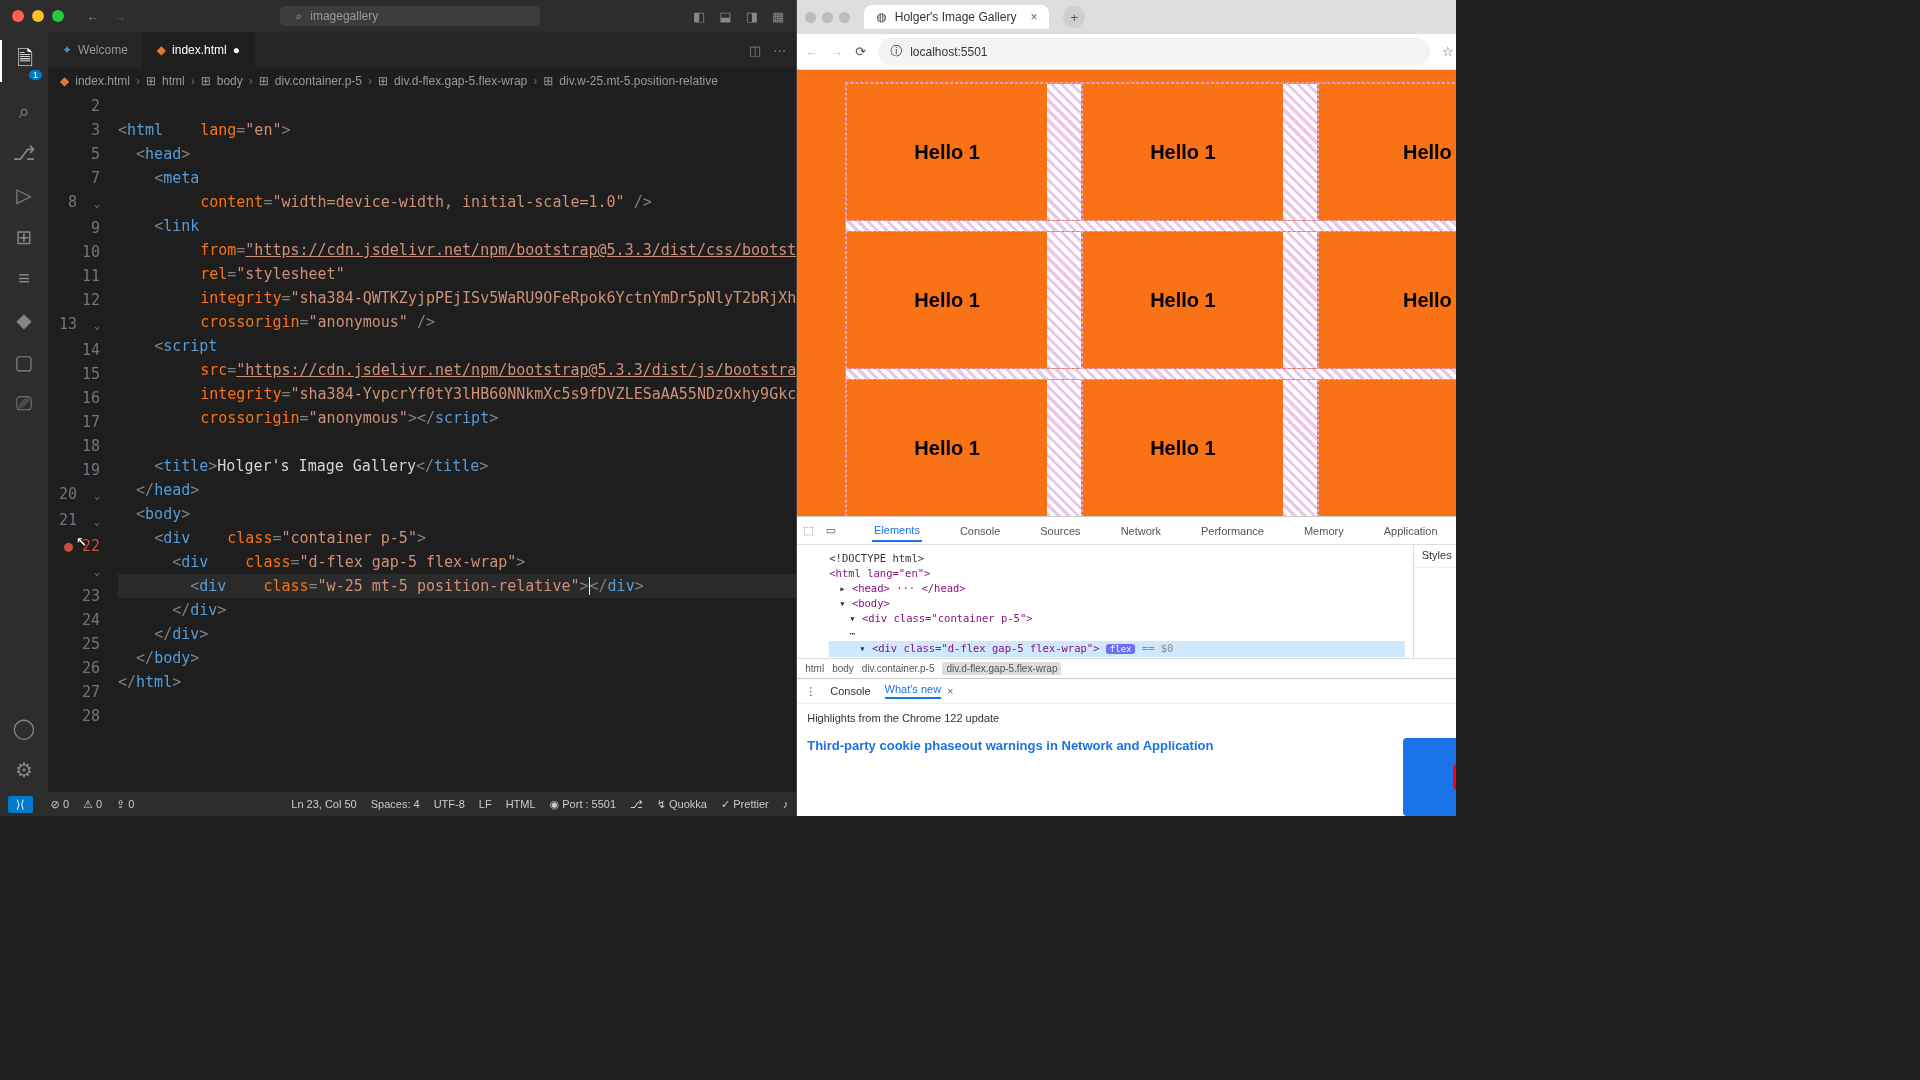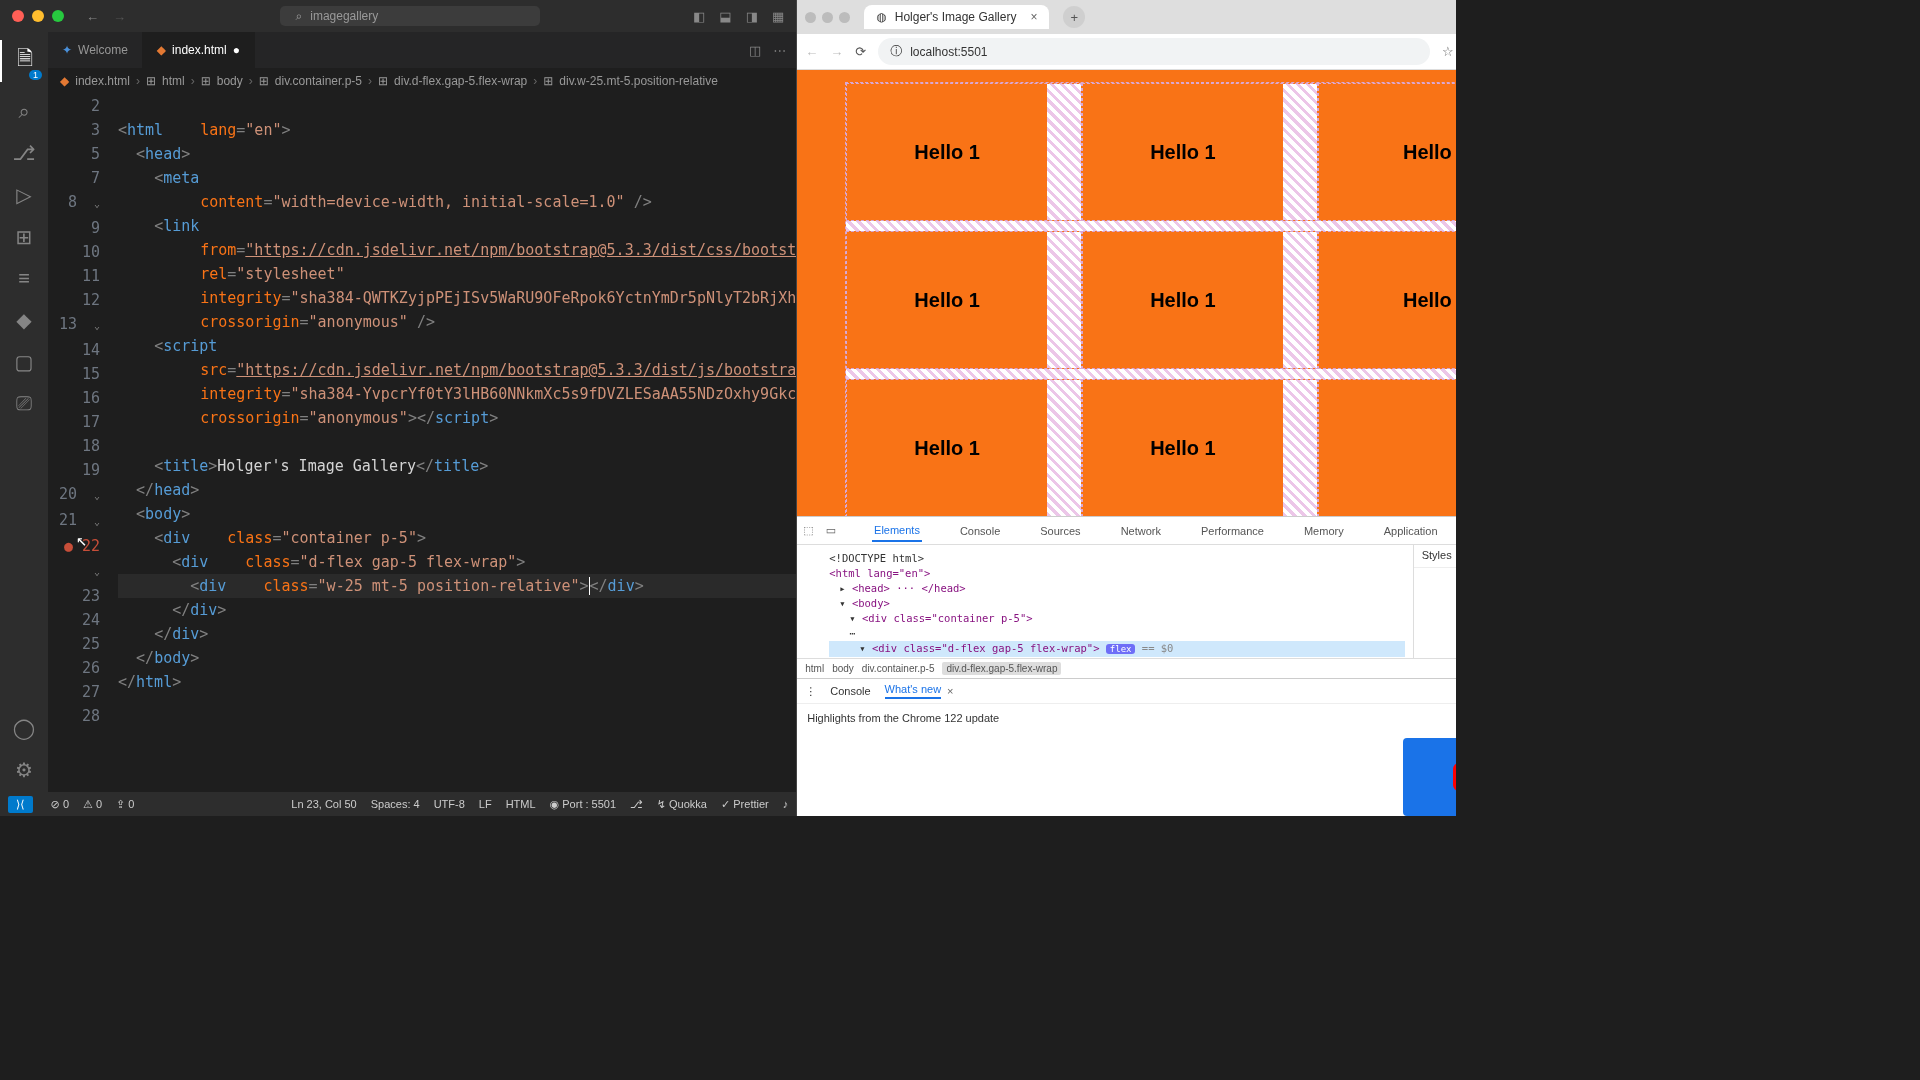--- a/index.html
+++ b/index.html
@@ -377,18 +377,19 @@
         <span class="x">×</span>
         <span class="closex">×</span>
       </div>
       <div class="drawer-body">
         <div>Highlights from the Chrome 122 update</div>
         <div style="clear:both;margin-top:14px">
           <div class="wn-banner">
                 <div class="play">▶</div>
                 <span>new</span>
               </div>
+          <div class="wn-title">Third-party cookie phaseout warnings in Network and Application</div>
         </div>
       </div>
     </div>
   </div>
 </div>
 </div>
 
 </body></html>

